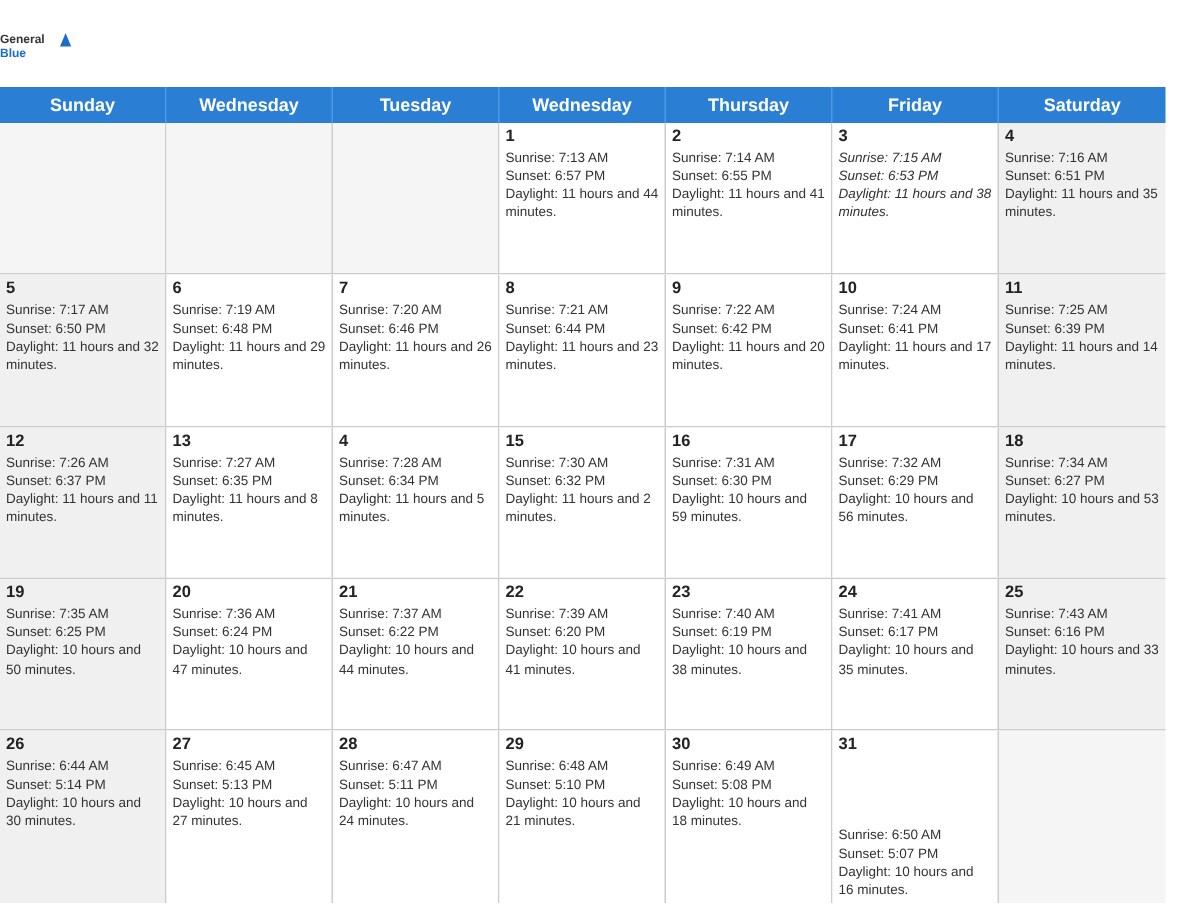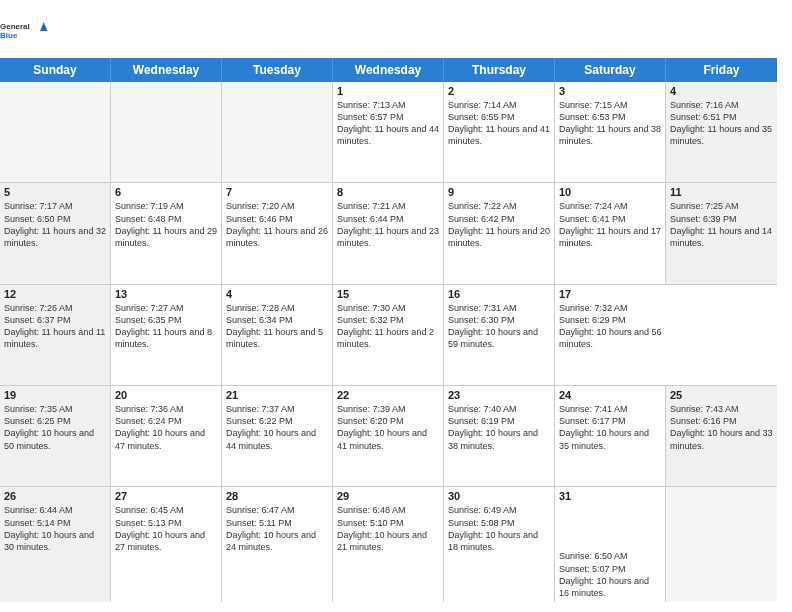--- a/index.html
+++ b/index.html
@@ -114,43 +114,43 @@
     </div>
   </div>
 
   <div class="calendar">
     <div class="cal-header">
     <div class="cal-header-cell">Sunday</div>
         <div class="cal-header-cell">Wednesday</div>
         <div class="cal-header-cell">Tuesday</div>
         <div class="cal-header-cell">Wednesday</div>
         <div class="cal-header-cell">Thursday</div>
+        <div class="cal-header-cell">Friday</div>
         <div class="cal-header-cell">Saturday</div>
-        <div class="cal-header-cell">Friday</div>
       </div>
     <div class="cal-body">
     <div class="cal-row">
           <div class="cal-cell empty"></div>
           <div class="cal-cell empty"></div>
           <div class="cal-cell empty"></div>
           <div class="cal-cell">
             <div class="day-num">1</div>
             <div class="cell-text" style="white-space: pre-line;">Sunrise: 7:13 AM
 Sunset: 6:57 PM
 Daylight: 11 hours and 44 minutes.</div>
           </div>
           <div class="cal-cell">
             <div class="day-num">2</div>
             <div class="cell-text" style="white-space: pre-line;">Sunrise: 7:14 AM
 Sunset: 6:55 PM
 Daylight: 11 hours and 41 minutes.</div>
           </div>
           <div class="cal-cell">
             <div class="day-num">3</div>
-            <div class="cell-text" style="white-space: pre-line;">Sunrise: 7:15 AM
+            <div class="cell-text" style="white-space: pre-line; font-style: italic;">Sunrise: 7:15 AM
 Sunset: 6:53 PM
 Daylight: 11 hours and 38 minutes.</div>
           </div>
           <div class="cal-cell shaded">
             <div class="day-num">4</div>
             <div class="cell-text" style="white-space: pre-line;">Sunrise: 7:16 AM
 Sunset: 6:51 PM
 Daylight: 11 hours and 35 minutes.</div>
           </div>
         </div>
@@ -227,20 +227,26 @@
             <div class="day-num">16</div>
             <div class="cell-text" style="white-space: pre-line;">Sunrise: 7:31 AM
 Sunset: 6:30 PM
 Daylight: 10 hours and 59 minutes.</div>
           </div>
           <div class="cal-cell">
             <div class="day-num">17</div>
             <div class="cell-text" style="white-space: pre-line;">Sunrise: 7:32 AM
 Sunset: 6:29 PM
 Daylight: 10 hours and 56 minutes.</div>
+          </div>
+          <div class="cal-cell shaded">
+            <div class="day-num">18</div>
+            <div class="cell-text" style="white-space: pre-line;">Sunrise: 7:34 AM
+Sunset: 6:27 PM
+Daylight: 10 hours and 53 minutes.</div>
           </div>
         </div>
         <div class="cal-row">
           <div class="cal-cell shaded">
             <div class="day-num">19</div>
             <div class="cell-text" style="white-space: pre-line;">Sunrise: 7:35 AM
 Sunset: 6:25 PM
 Daylight: 10 hours and 50 minutes.</div>
           </div>
           <div class="cal-cell">

